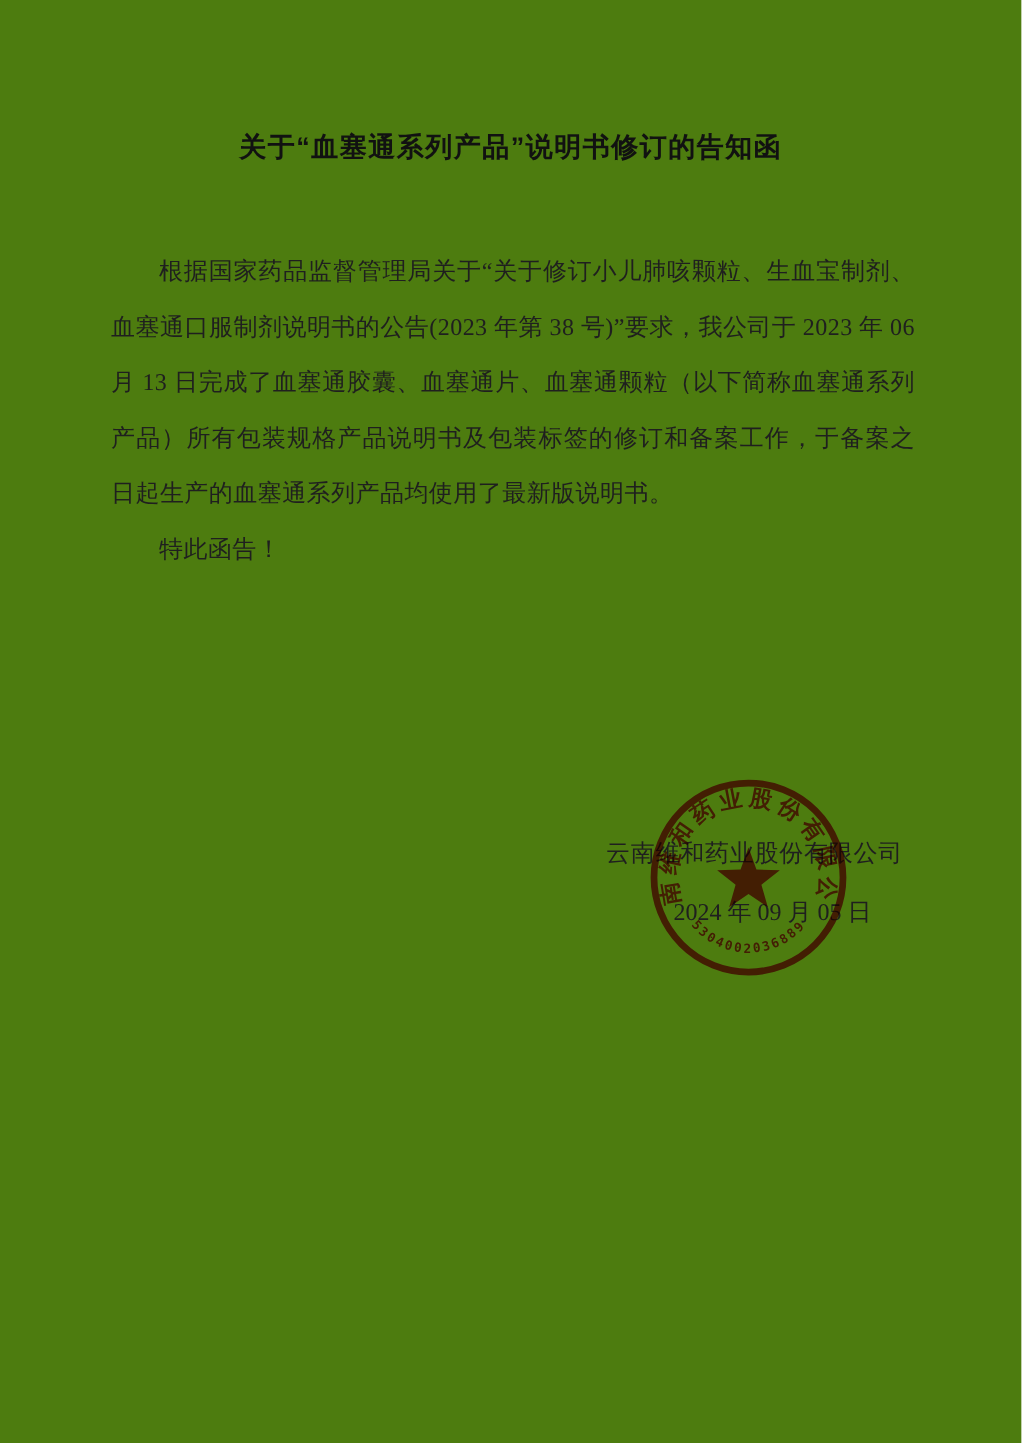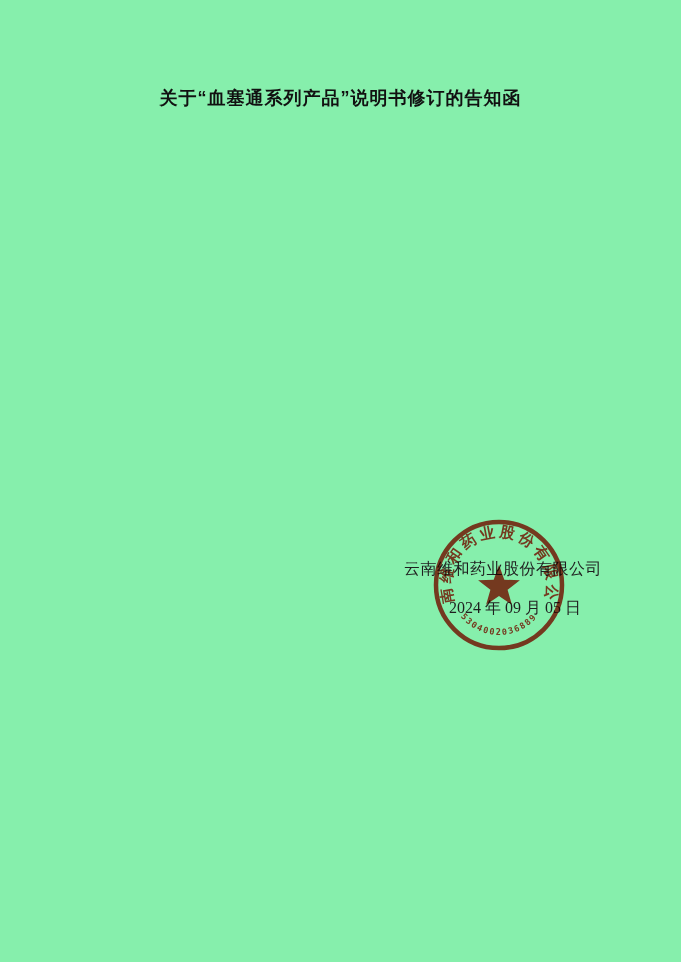--- a/index.html
+++ b/index.html
@@ -1,19 +1,19 @@
 <!DOCTYPE html>
 <html><head>
 <meta charset="utf-8">
 <style>
   html,body{margin:0;padding:0;background:#ffffff;}
   .page{
     position:relative;
     width:681px;height:962px;
-    background:#86efac;
+    background:#4d7c0f;
     overflow:hidden;
     font-family:"Liberation Serif","DejaVu Serif",serif;
     color:#1f1f1f;
   }
   .doc-title{
     position:absolute;
     top:86px;left:0;right:0;
     text-align:center;
     font-size:18px;
     font-weight:bold;
@@ -69,20 +69,22 @@
   }
 </style>
 </head>
 <body>
 
 <div class="page">
 
   <div class="doc-title">关于“血塞通系列产品”说明书修订的告知函</div>
 
   <div class="body-text">
+    <p class="indent">根据国家药品监督管理局关于“关于修订小儿肺咳颗粒、生血宝制剂、血塞通口服制剂说明书的公告(2023 年第 38 号)”要求，我公司于 2023 年 06 月 13 日完成了血塞通胶囊、血塞通片、血塞通颗粒（以下简称血塞通系列产品）所有包装规格产品说明书及包装标签的修订和备案工作，于备案之日起生产的血塞通系列产品均使用了最新版说明书。</p>
+    <p class="indent">特此函告！</p>
   </div>
 
   <div class="sign-company">云南维和药业股份有限公司</div>
 
   <div class="sign-date">2024 年 09 月 05 日</div>
 
   <svg class="seal" viewBox="0 0 150 150" aria-hidden="true">
     <defs>
       <path id="arcTop" d="M 29.6,90.6 A 48,48 0 1 1 120.4,90.6" fill="none"></path>
       <path id="arcBottom" d="M 30,96 A 49.4,49.4 0 0 0 120,96" fill="none"></path>

